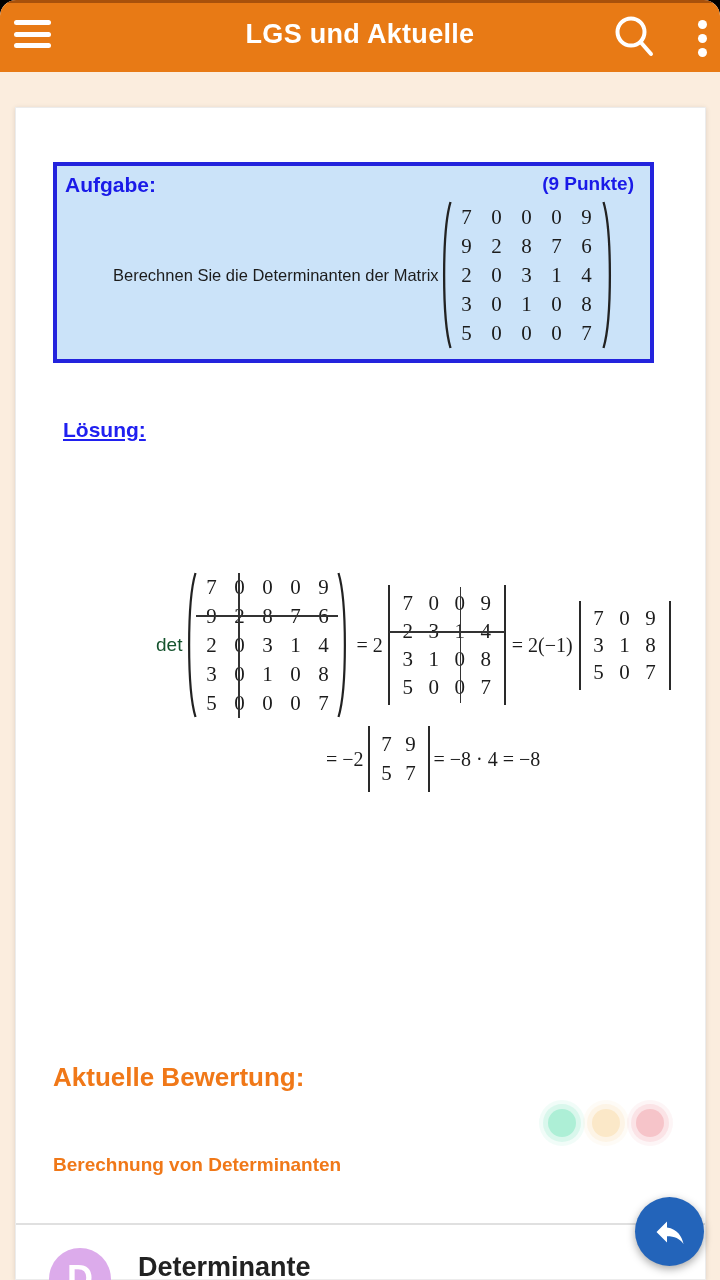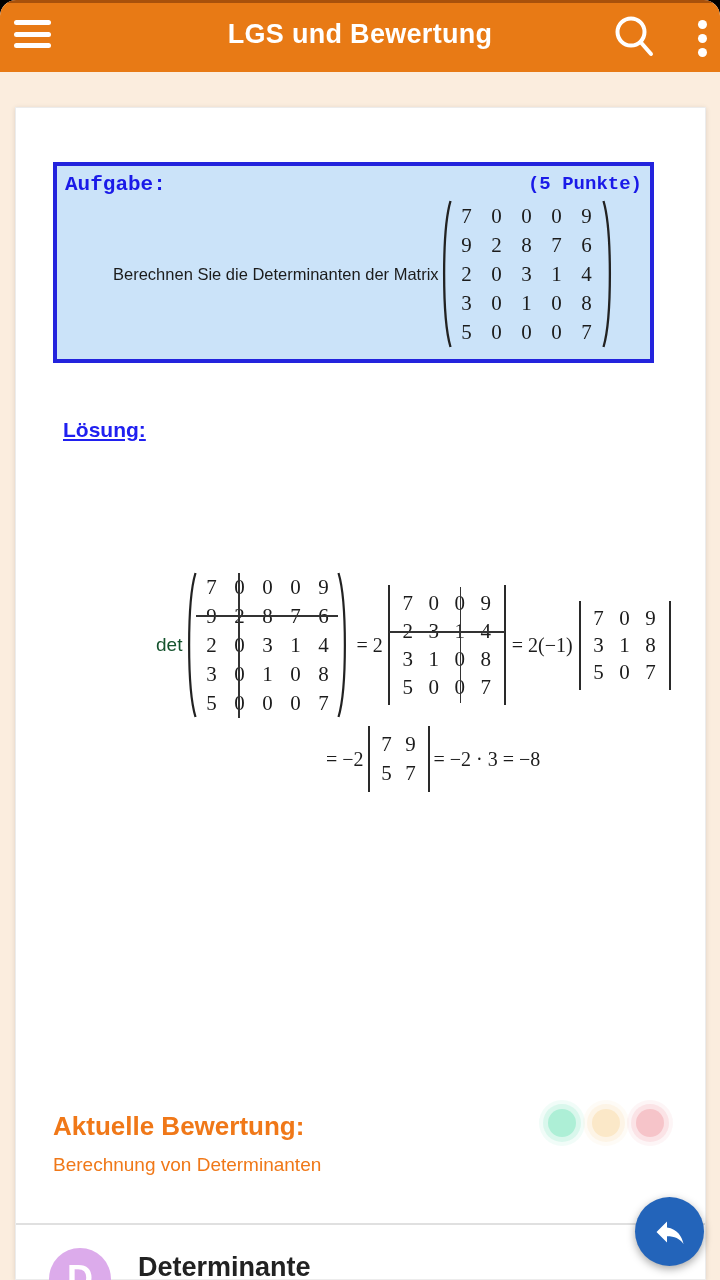--- a/index.html
+++ b/index.html
@@ -15,21 +15,21 @@
   .icon-btn{position:absolute;background:none;border:none;padding:0;cursor:pointer;}
   .search-btn{left:605px;top:8px;width:52px;height:54px;}
   .overflow-btn{left:688px;top:14px;width:28px;height:48px;}
   .overflow-btn i{display:block;width:9px;height:9px;border-radius:50%;background:#fff;margin:5px auto;}
 
   
   .card{position:absolute;left:15px;top:107px;width:691px;height:1173px;background:#fff;border:1px solid #ececec;box-shadow:0 1px 5px rgba(0,0,0,.12);box-sizing:border-box;}
 
   
   .task-box{position:absolute;left:37px;top:54px;width:601px;height:201px;box-sizing:border-box;background:#cbe3f9;border:4px solid #2323dd;}
-  .task-head{display:flex;justify-content:space-between;padding:7px 8px 0 8px;font-family:Liberation Mono, monospace;}
+  .task-head{display:flex;justify-content:space-between;padding:7px 16px 0 8px;}
   .task-label{color:#1a1ae8;font-size:21px;font-weight:bold;}
   .task-points{color:#1a1ae8;font-size:19px;font-weight:bold;}
   .task-body{display:flex;align-items:center;margin:2px 0 0 56px;}
   .task-prompt{font-size:16.5px;color:#1c1c1c;}
 
   
   .matrix{display:flex;align-items:center;}
   .mgrid{position:relative;display:grid;}
   .mcell{width:var(--cw);height:var(--rh);display:flex;align-items:center;justify-content:center;
          font-family:"Liberation Serif",serif;font-size:21px;color:#1c1c1c;}
@@ -41,22 +41,22 @@
 
   
   .loesung-label{position:absolute;left:47px;top:310px;margin:0;color:#2020f0;font-size:21px;font-weight:bold;text-decoration:underline;}
   .solution-text{position:absolute;left:97px;top:373px;width:524px;margin:0;font-size:16.5px;line-height:21.5px;color:#1c1c1c;}
   .math-line1{position:absolute;left:140px;top:462px;display:flex;align-items:center;}
   .math-line2{position:absolute;left:310px;top:618px;display:flex;align-items:center;}
   .mtext{font-family:"Liberation Serif",serif;font-size:20px;color:#1c1c1c;white-space:pre;}
   .det-label{font-size:19px;color:#14532d;margin-right:2px;}
 
   
-  .rating-label{position:absolute;left:37px;top:1003px;margin:0;color:#f07818;font-size:26px;font-weight:bold;}
-  .rating-topic{position:absolute;left:37px;top:1046px;margin:0;color:#f07818;font-size:19px;font-weight:normal;}
+  .rating-label{position:absolute;left:37px;top:954px;margin:0;color:#f07818;font-size:26px;font-weight:bold;}
+  .rating-topic{position:absolute;left:37px;top:1046px;margin:0;color:#f07818;font-size:19px;font-weight:bold;}
   .dots{position:absolute;left:532px;top:1001px;display:flex;gap:16px;}
   .dot{width:28px;height:28px;border-radius:50%;border:none;padding:0;cursor:pointer;}
 
   .divider{position:absolute;left:0;top:1115px;width:100%;height:1.5px;background:#e0e0e0;}
 
   
   .list-item{position:absolute;left:0;top:1117px;width:100%;height:56px;background:none;border:none;text-align:left;cursor:pointer;}
   .avatar{position:absolute;left:33px;top:23px;width:62px;height:62px;border-radius:50%;background:#dcabeb;
           display:flex;align-items:center;justify-content:center;color:#fff;font-size:36px;font-weight:bold;}
   .item-title{position:absolute;left:122px;top:27px;font-size:27px;font-weight:bold;color:#222;}
@@ -69,40 +69,40 @@
 <body>
 
 <div class="app">
 
   <header class="appbar">
     <button class="hamburger">
       <span></span>
       <span></span>
       <span></span>
     </button>
-    <h1 class="app-title">LGS und Bewertung</h1>
+    <h1 class="app-title">LGS und Aktuelle</h1>
     <button class="icon-btn search-btn">
       <svg width="52" height="54" viewBox="0 0 52 54">
         <circle cx="26" cy="24" r="13.5" fill="none" stroke="#fff" stroke-width="4"></circle>
         <line x1="35.5" y1="34" x2="46" y2="46" stroke="#fff" stroke-width="4" stroke-linecap="round"></line>
       </svg>
     </button>
     <button class="icon-btn overflow-btn">
       <i></i>
       <i></i>
       <i></i>
     </button>
   </header>
 
   <main class="card">
 
     <section class="task-box">
       <div class="task-head">
         <span class="task-label">Aufgabe:</span>
-        <span class="task-points">(5 Punkte)</span>
+        <span class="task-points">(9 Punkte)</span>
       </div>
       <div class="task-body">
         <span class="task-prompt">Berechnen Sie die Determinanten der Matrix</span>
         <span class="matrix">
           <svg class="paren" width="13" height="152" viewBox="0 0 13 152">
               <path d="M11.5 3 C 3 32 3 120 11.5 149" fill="none" stroke="#222" stroke-width="2.3"></path>
             </svg>
           <span class="mgrid" style="--cw: 30px; --rh: 29px; grid-template-columns: repeat(5, var(--cw));">
               <span class="mcell">7</span>
               <span class="mcell">0</span>
@@ -214,21 +214,21 @@
     </div>
 
     <div class="math-line2">
       <span class="mtext" style="margin-right:4px;">= −2</span>
       <span class="mgrid dgrid" style="--cw: 24px; --rh: 29px; grid-template-columns: repeat(2, var(--cw));">
           <span class="mcell">7</span>
           <span class="mcell">9</span>
           <span class="mcell">5</span>
           <span class="mcell">7</span>
         </span>
-      <span class="mtext" style="margin-left:4px;">= −2 · 3 = −8</span>
+      <span class="mtext" style="margin-left:4px;">= −8 · 4 = −8</span>
     </div>
 
     <h3 class="rating-label">Aktuelle Bewertung:</h3>
     <p class="rating-topic">Berechnung von Determinanten</p>
     <div class="dots">
       <button class="dot" style="background: rgb(173, 239, 214); box-shadow: rgba(173, 239, 214, 0.35) 0px 0px 0px 5px, rgba(173, 239, 214, 0.17) 0px 0px 0px 9px;"></button>
       <button class="dot" style="background: rgb(251, 232, 200); box-shadow: rgba(251, 232, 200, 0.35) 0px 0px 0px 5px, rgba(251, 232, 200, 0.17) 0px 0px 0px 9px;"></button>
       <button class="dot" style="background: rgb(246, 196, 201); box-shadow: rgba(246, 196, 201, 0.35) 0px 0px 0px 5px, rgba(246, 196, 201, 0.17) 0px 0px 0px 9px;"></button>
     </div>
 

